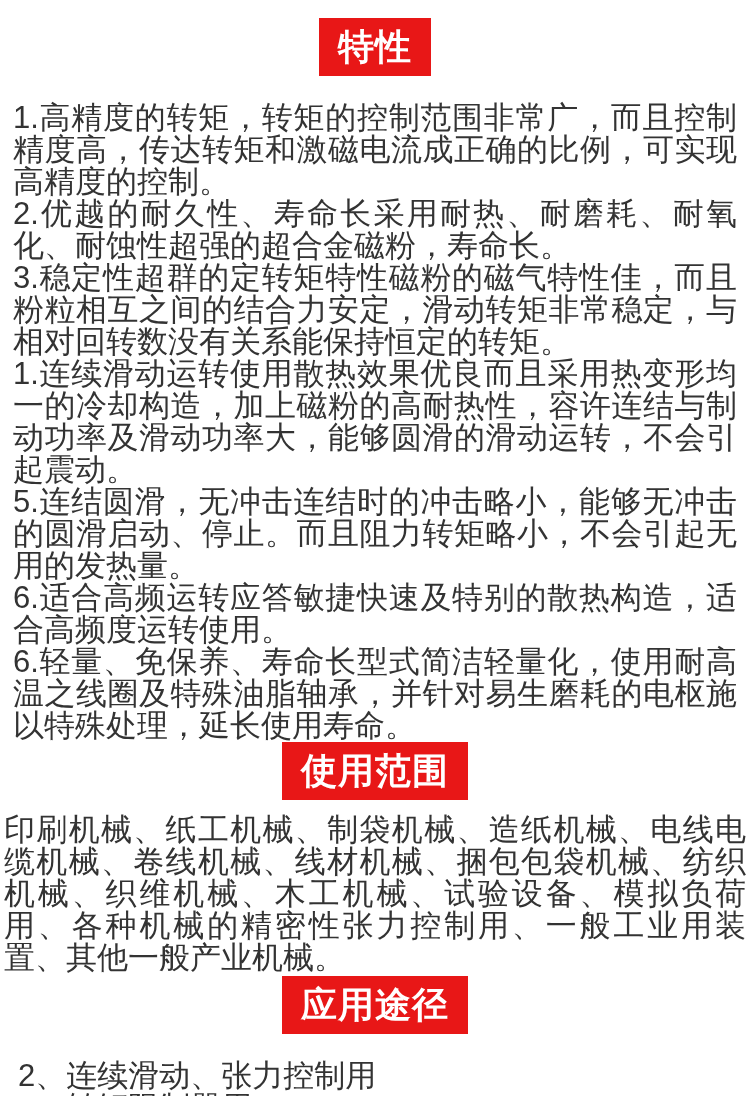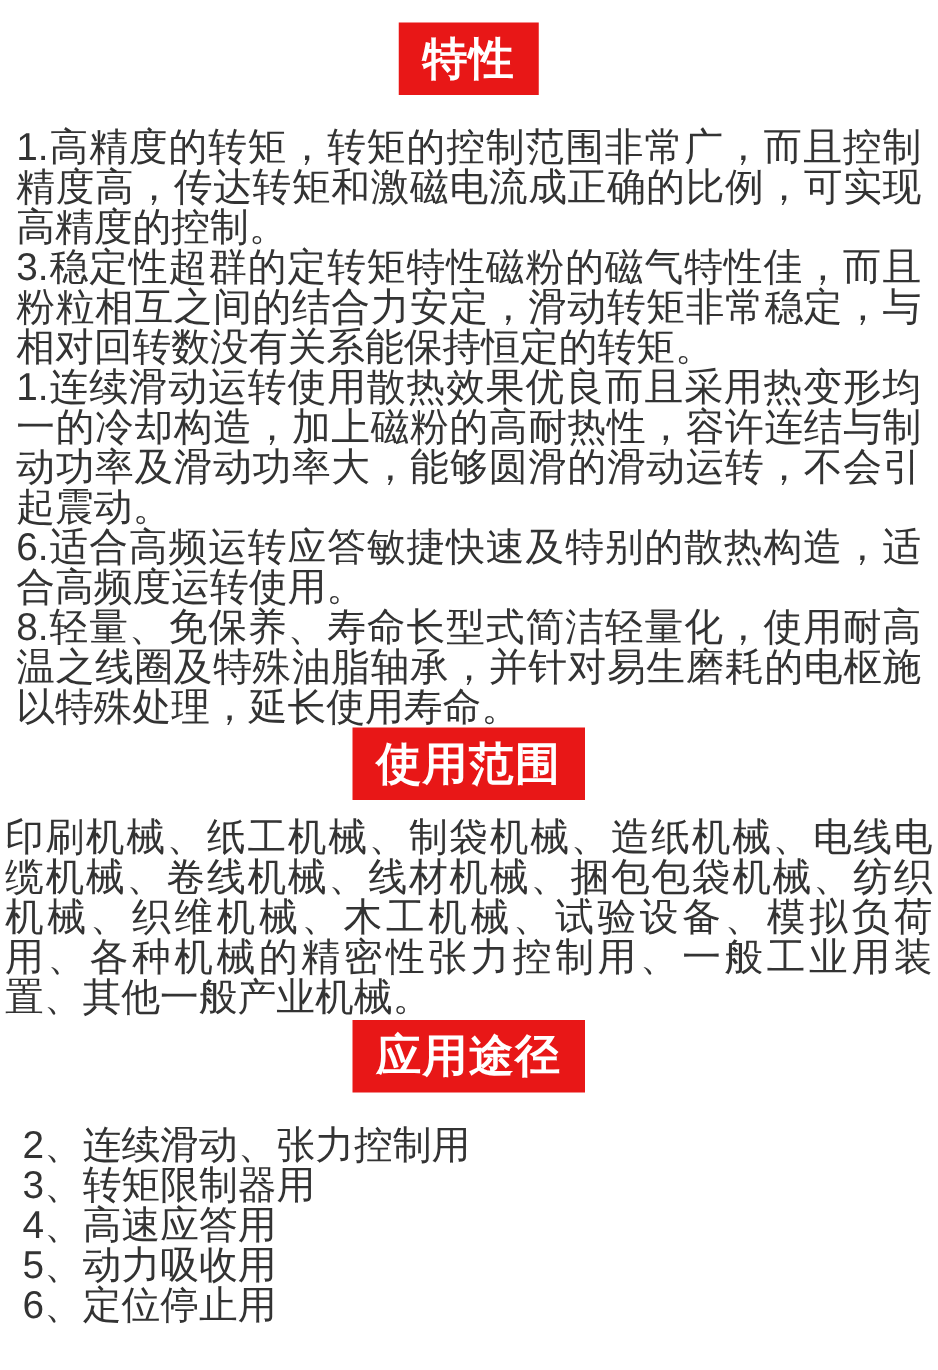--- a/index.html
+++ b/index.html
@@ -57,24 +57,26 @@
 <body>
 
 <div class="page">
 
   <div class="banner-wrap first">
     <span class="banner">特性</span>
   </div>
 
   <div class="text-block sec1">
     <p>1.高精度的转矩，转矩的控制范围非常广，而且控制精度高，传达转矩和激磁电流成正确的比例，可实现高精度的控制。</p>
+    <p>2.优越的耐久性、寿命长采用耐热、耐磨耗、耐氧化、耐蚀性超强的超合金磁粉，寿命长。</p>
     <p>3.稳定性超群的定转矩特性磁粉的磁气特性佳，而且粉粒相互之间的结合力安定，滑动转矩非常稳定，与相对回转数没有关系能保持恒定的转矩。</p>
     <p>1.连续滑动运转使用散热效果优良而且采用热变形均一的冷却构造，加上磁粉的高耐热性，容许连结与制动功率及滑动功率大，能够圆滑的滑动运转，不会引起震动。</p>
+    <p>5.连结圆滑，无冲击连结时的冲击略小，能够无冲击的圆滑启动、停止。而且阻力转矩略小，不会引起无用的发热量。</p>
     <p>6.适合高频运转应答敏捷快速及特别的散热构造，适合高频度运转使用。</p>
-    <p>8.轻量、免保养、寿命长型式简洁轻量化，使用耐高温之线圈及特殊油脂轴承，并针对易生磨耗的电枢施以特殊处理，延长使用寿命。</p>
+    <p>6.轻量、免保养、寿命长型式简洁轻量化，使用耐高温之线圈及特殊油脂轴承，并针对易生磨耗的电枢施以特殊处理，延长使用寿命。</p>
   </div>
 
   <div class="banner-wrap second">
     <span class="banner">使用范围</span>
   </div>
 
   <div class="text-block sec2">
     <p>印刷机械、纸工机械、制袋机械、造纸机械、电线电缆机械、卷线机械、线材机械、捆包包袋机械、纺织机械、织维机械、木工机械、试验设备、模拟负荷用、各种机械的精密性张力控制用、一般工业用装置、其他一般产业机械。</p>
   </div>
 

